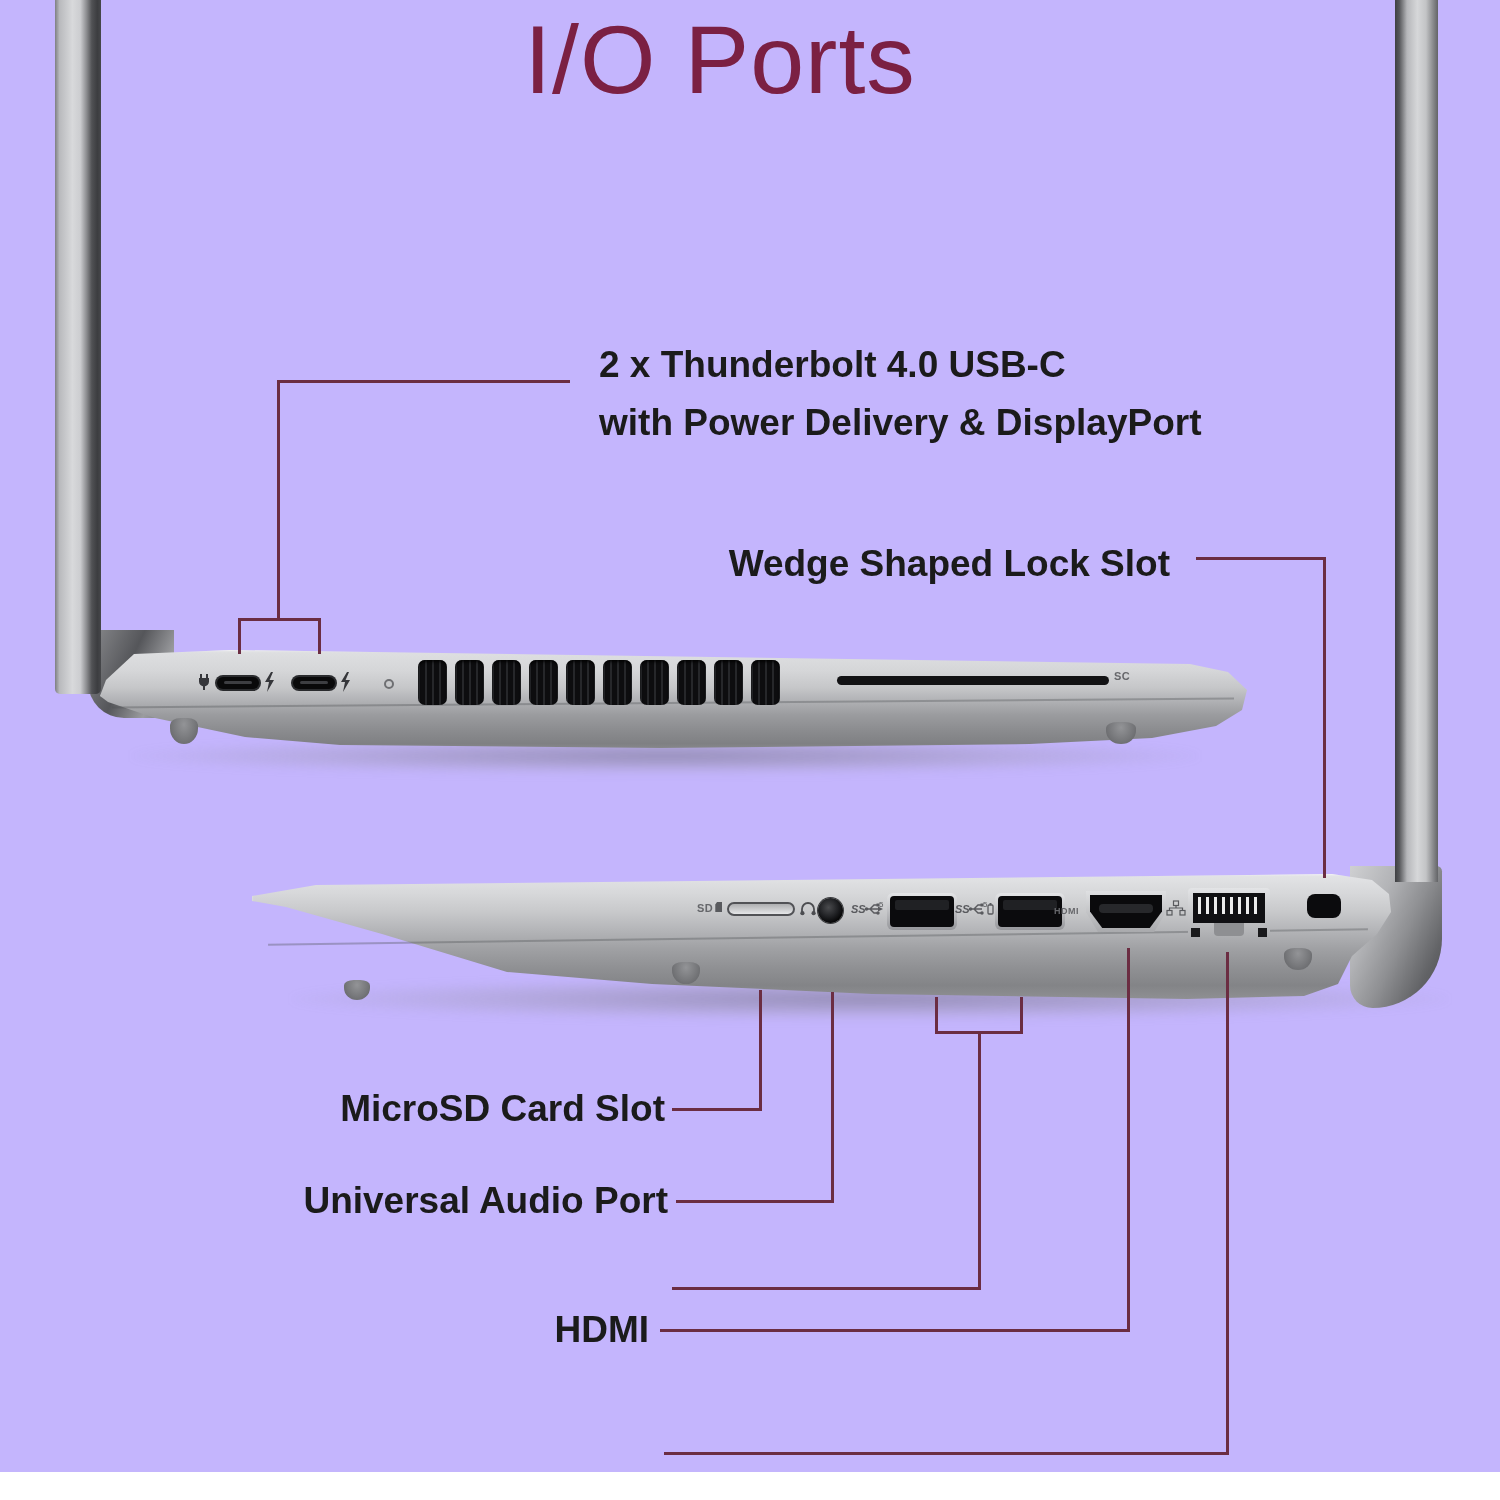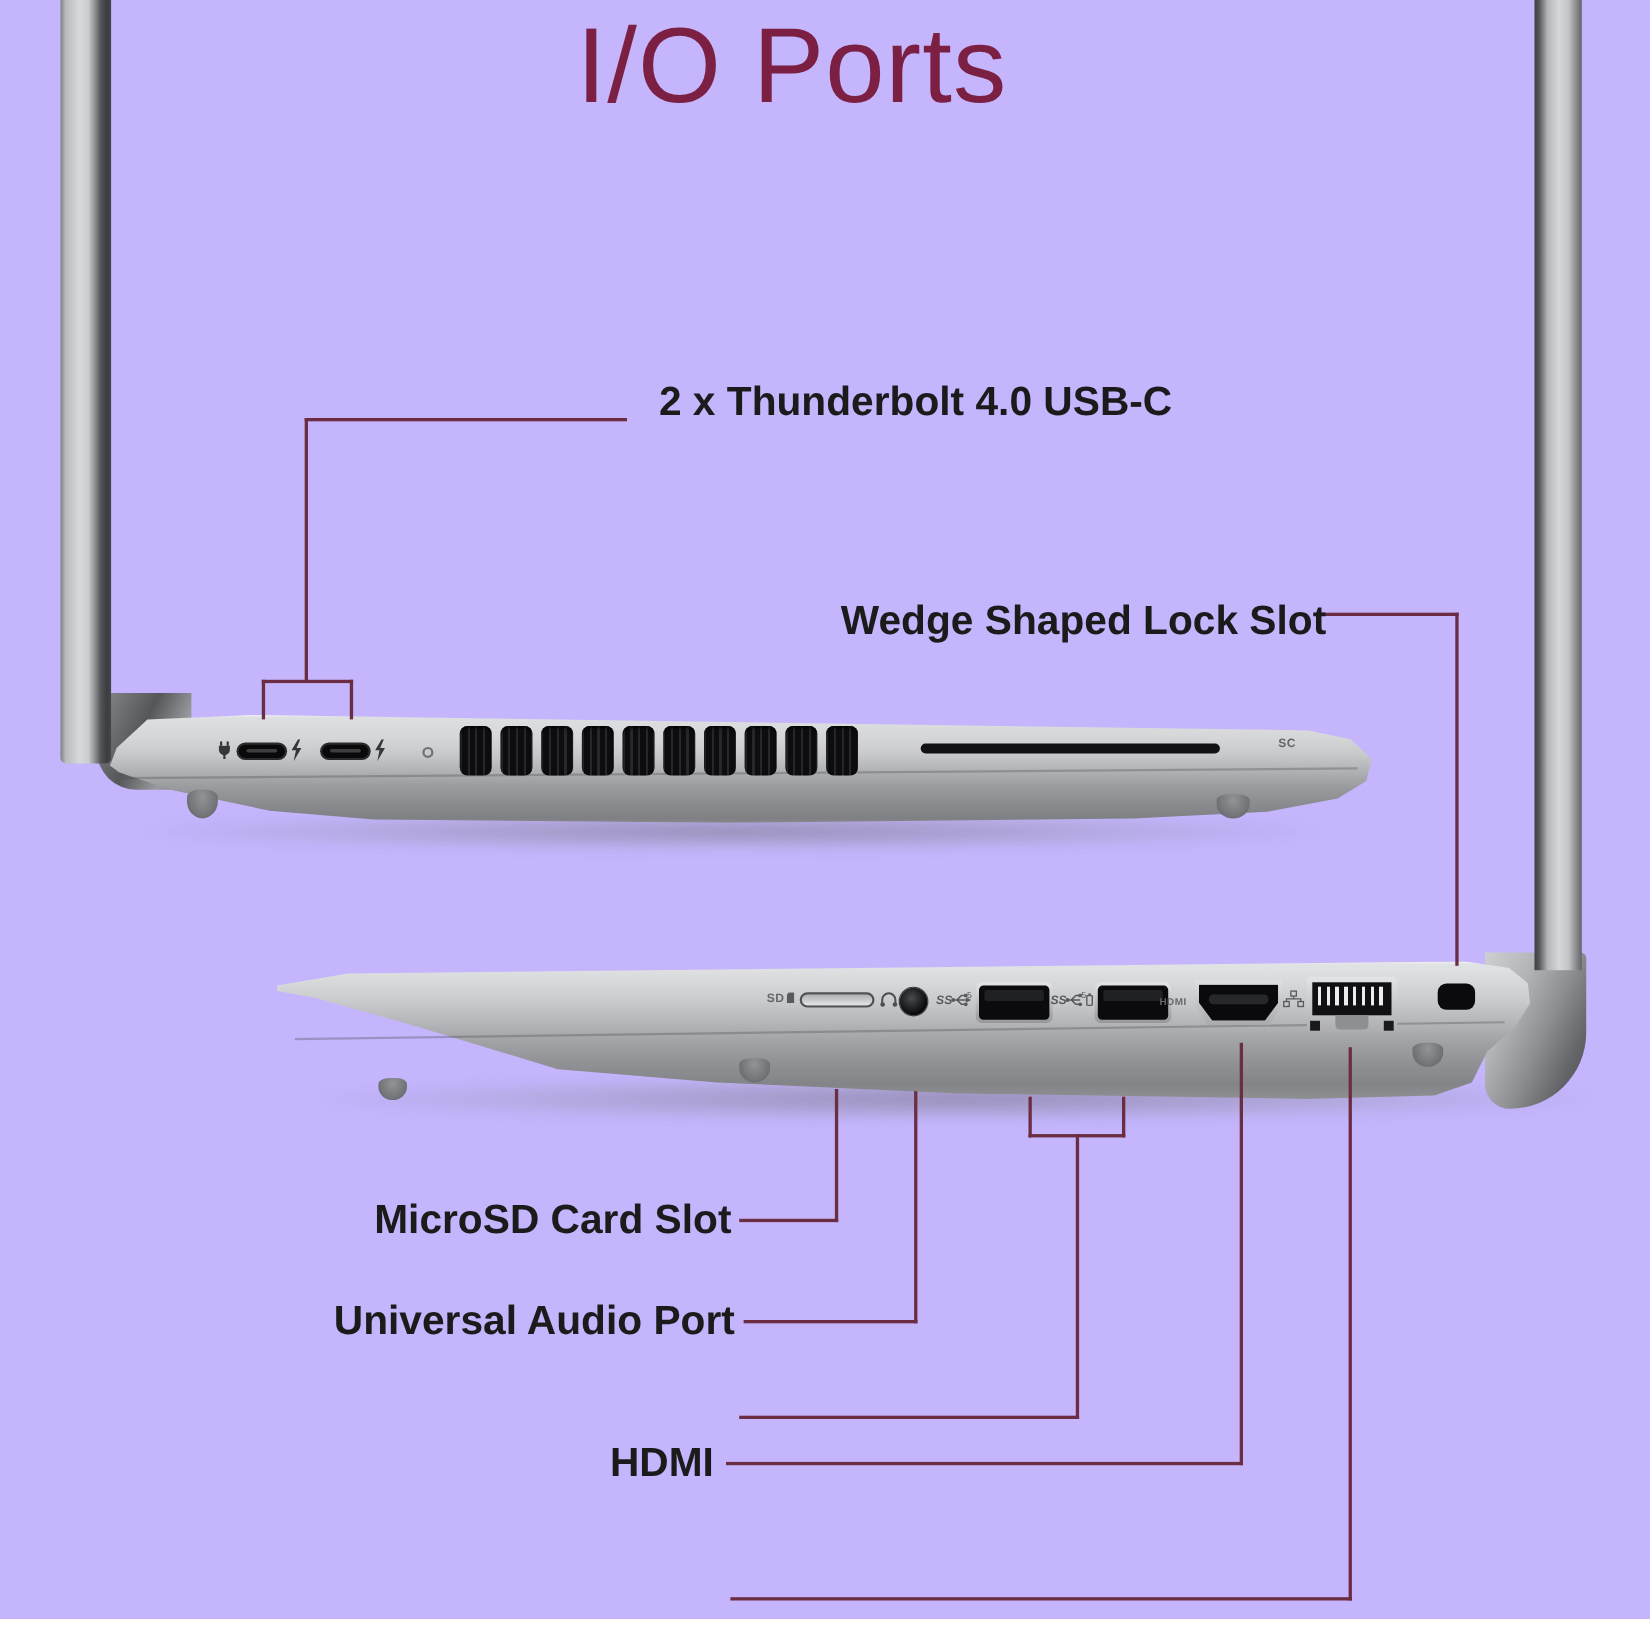--- a/index.html
+++ b/index.html
@@ -119,21 +119,21 @@
       <div class="vent"></div>
       <div class="vent"></div>
       <div class="vent"></div>
       <div class="vent"></div>
       <div class="vent"></div>
       <div class="vent"></div>
       <div class="vent"></div>
       <div class="vent"></div>
     </div>
   <div class="scslot"></div>
-  <div class="tinymark" style="left:1162px;top:670px;">SC</div>
+  <div class="tinymark" style="left:1114px;top:670px;">SC</div>
 
   <div class="shadow" style="left:290px;top:978px;width:1160px;height:42px;"></div>
   <div class="hinge2"></div>
   <div class="lid2"></div>
   <div class="body2"></div>
   <div class="crease" style="left:268px;top:936px;width:1100px;transform:rotate(-0.8deg);"></div>
   <div class="foot" style="left:344px;top:980px;width:26px;height:20px;"></div>
   <div class="foot" style="left:672px;top:962px;width:28px;height:22px;"></div>
   <div class="foot" style="left:1284px;top:948px;width:28px;height:22px;"></div>
 
@@ -217,19 +217,20 @@
   <div class="aline" style="left:1020px;top:997px;width:3px;height:37px;"></div>
 
   <div class="aline" style="left:660px;top:1329px;width:470px;height:3px;"></div>
   <div class="aline" style="left:1127px;top:948px;width:3px;height:384px;"></div>
 
   <div class="aline" style="left:664px;top:1452px;width:565px;height:3px;"></div>
   <div class="aline" style="left:1226px;top:952px;width:3px;height:503px;"></div>
 
   <div class="lbl" style="left:599px;top:336px;line-height:58px;">
     <div>2 x Thunderbolt 4.0 USB-C</div>
-  </div>
-  <div class="lbl r" style="left:760px;top:543px;width:450px;text-align:center;">Wedge Shaped Lock Slot</div>
+    <div>with Power Delivery &amp; DisplayPort</div>
+  </div>
+  <div class="lbl r" style="left:720px;top:543px;width:450px;">Wedge Shaped Lock Slot</div>
   <div class="lbl r" style="left:300px;top:1180px;width:368px;">Universal Audio Port</div>
   <div class="lbl r" style="left:300px;top:1088px;width:365px;">MicroSD Card Slot</div>
   <div class="lbl r" style="left:400px;top:1309px;width:249px;">HDMI</div>
 
 </div>
 
 </body></html>

